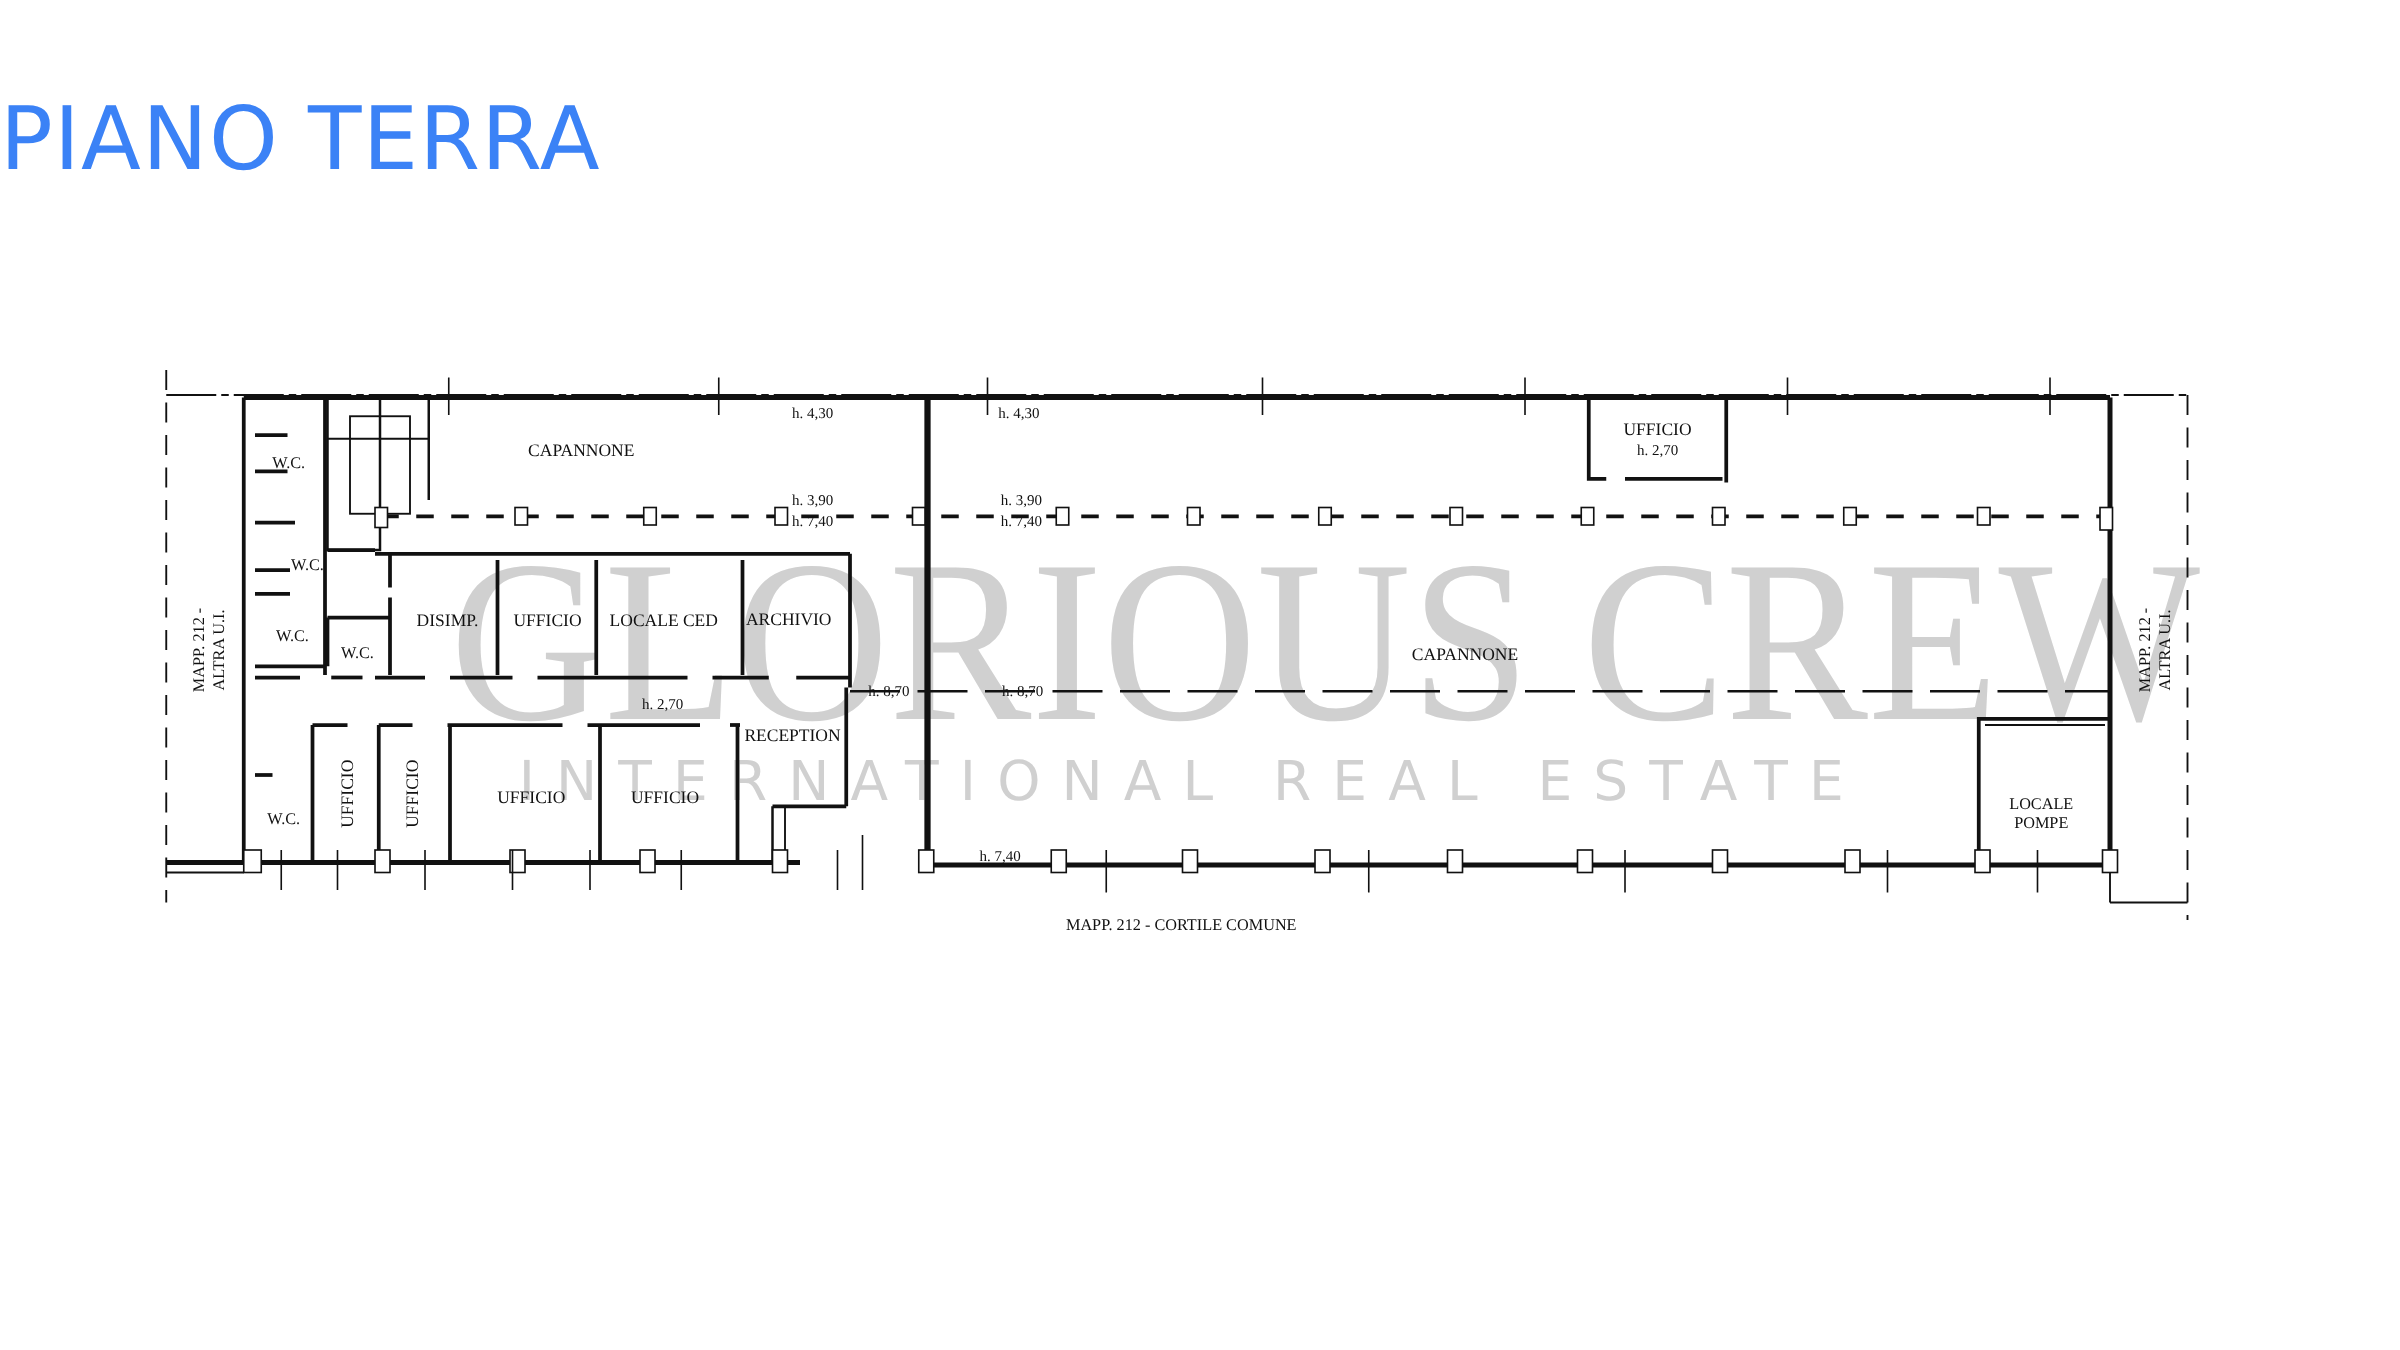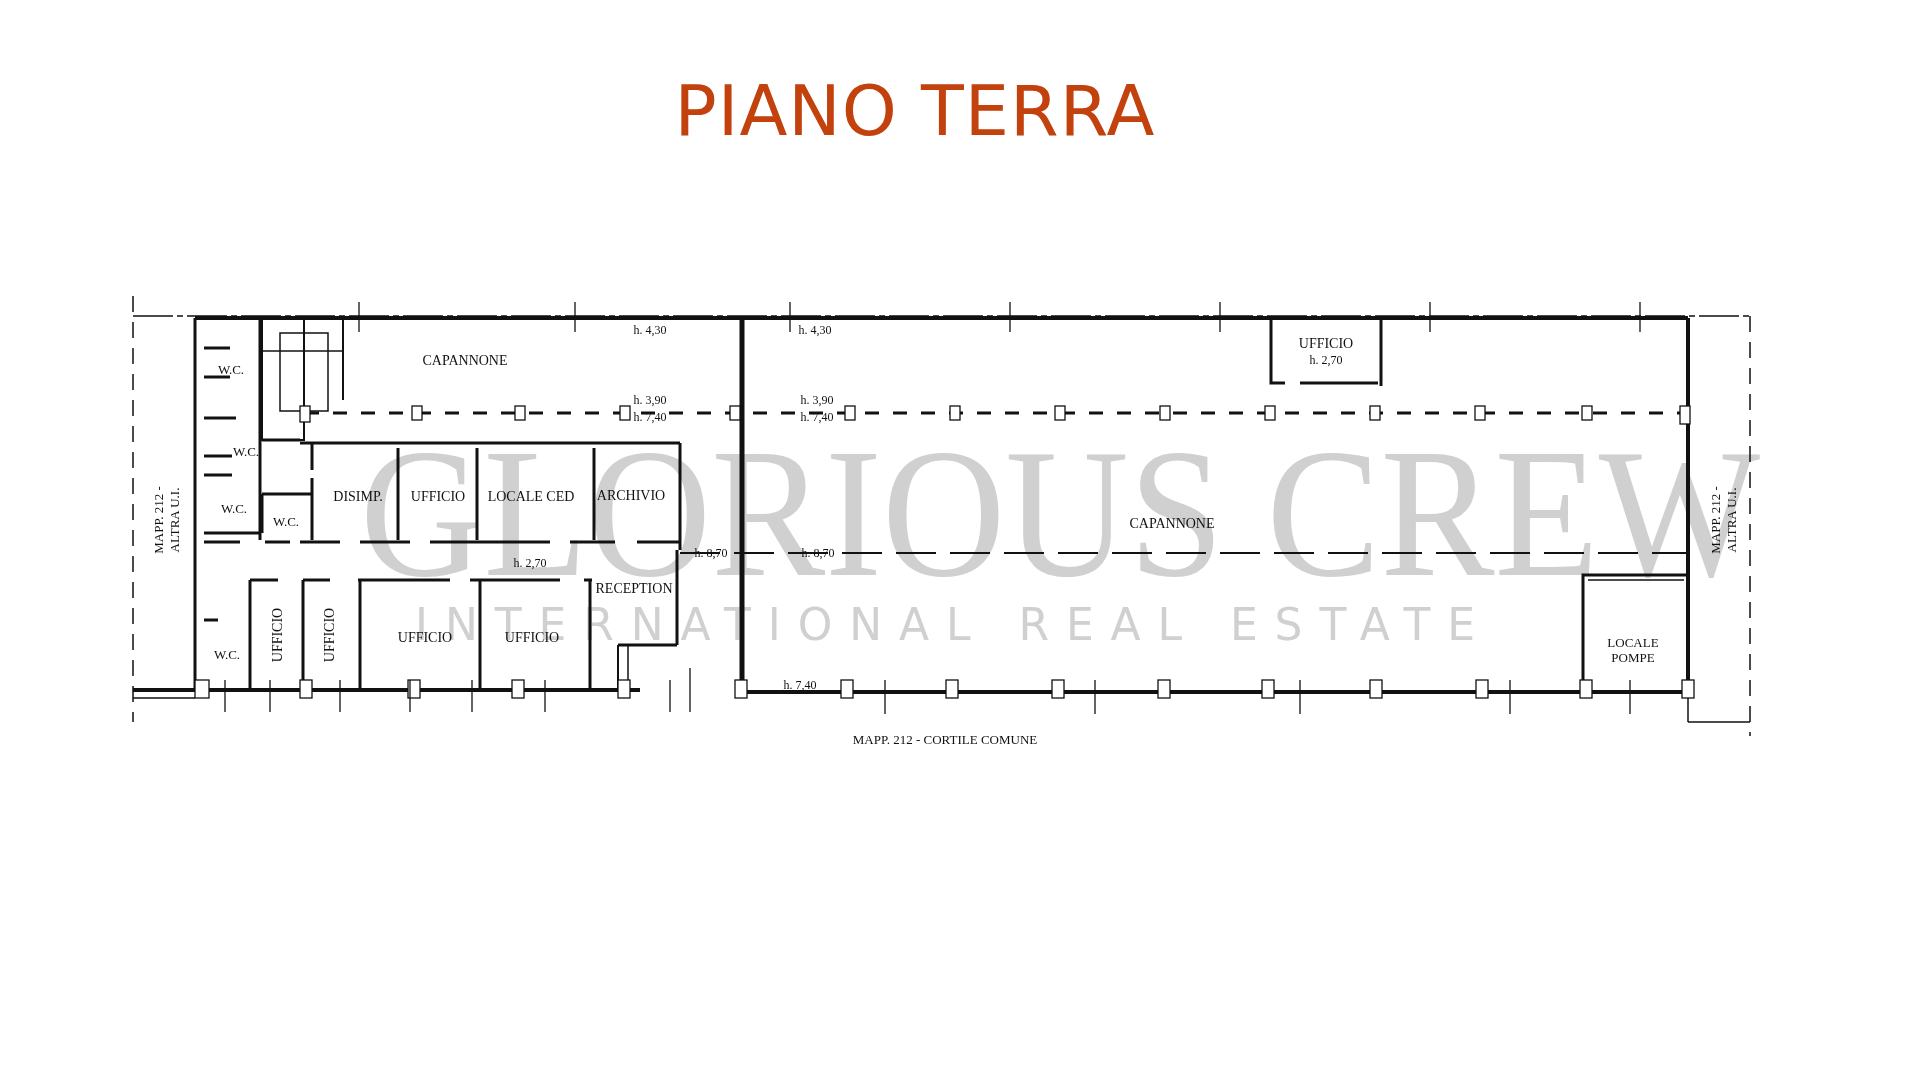--- a/index.html
+++ b/index.html
@@ -1,17 +1,17 @@
 <!DOCTYPE html>
 <html><head>
 <meta charset="utf-8">
 <style>
   html, body { margin:0; padding:0; background:#ffffff; }
   body { width:1920px; height:1080px; position:relative; overflow:hidden; font-family:"Liberation Serif", serif; }
-  .title { position:absolute; left:0; width:1830px; top:70px; text-align:center; font-family:"DejaVu Sans", sans-serif; font-size:70px; color:#c2410c; letter-spacing:1px; }
+  .title { position:absolute; left:0; width:1830px; top:70px; font-family:"DejaVu Sans", sans-serif; font-size:70px; color:#3b82f6; letter-spacing:1px; }
   svg { position:absolute; left:0; top:0; }
   .lbl { font-family:"Liberation Serif", serif; fill:#111; }
   .wm1 { font-family:"Liberation Serif", serif; fill:#c8c8c8; opacity:0.85; }
   .wm2 { font-family:"DejaVu Sans", sans-serif; fill:#c8c8c8; opacity:0.85; }
   .wall { stroke:#111; fill:none; }
   .pil { stroke:#111; fill:#fff; stroke-width:1.3; }
 </style>
 </head>
 <body>
 

